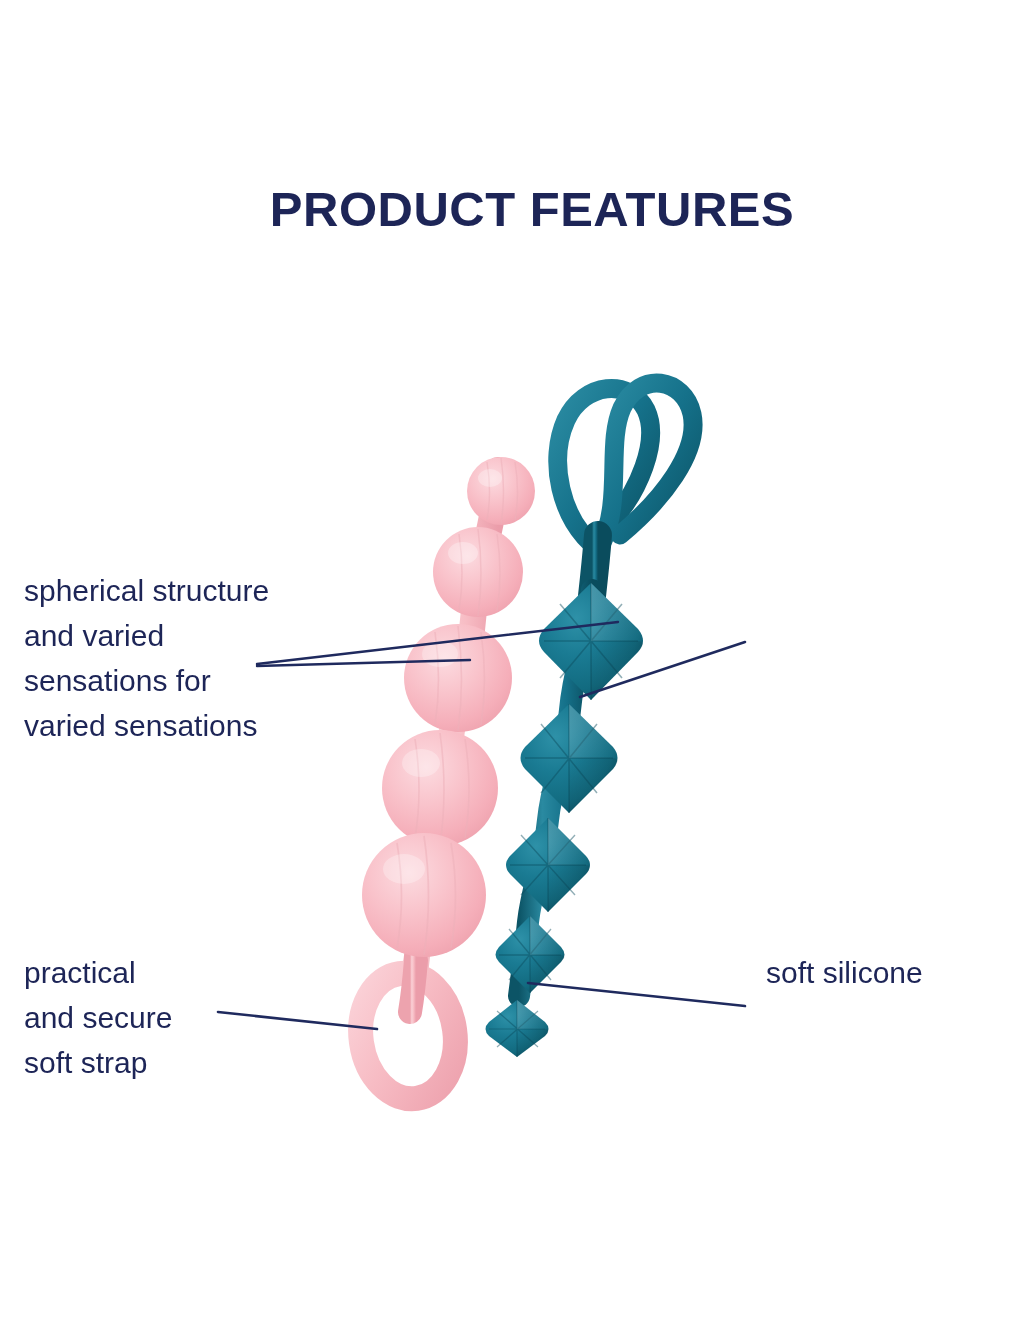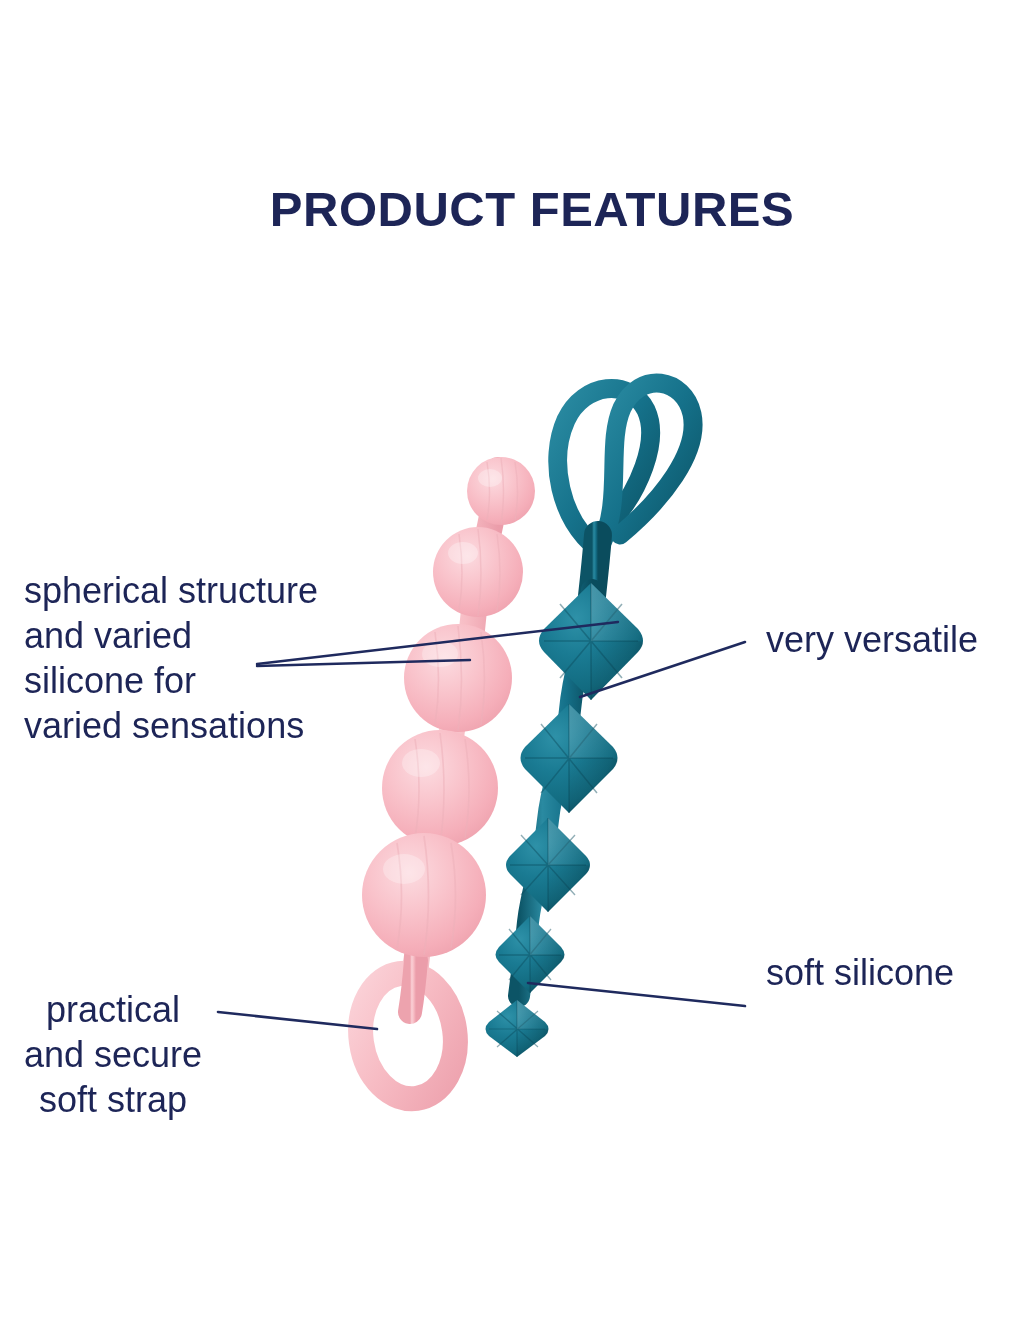--- a/index.html
+++ b/index.html
@@ -32,29 +32,29 @@
     color: #1d2557;
     white-space: nowrap;
     margin-left: 21px;
   }
 
   
   .callout {
     position: absolute;
     font-family: "Liberation Sans", sans-serif;
     font-weight: 400;
-    font-size: 36px;
+    font-size: 30px;
     line-height: 45px;
     color: #1d2557;
     white-space: nowrap;
   }
   .callout .ln { display: block; }
 
   #callout-spherical { left: 24px; top: 568px; text-align: left; }
-  #callout-wrist     { left: 24px; top: 987px; text-align: center; }
+  #callout-wrist     { left: 24px; top: 950px; text-align: left; }
   #callout-versatile { left: 766px; top: 617px; text-align: left; }
   #callout-silicone  { left: 766px; top: 950px; text-align: left; }
 
   
   #art {
     position: absolute;
     left: 0;
     top: 0;
     width: 1022px;
     height: 1322px;
@@ -225,31 +225,28 @@
 
       <line x1="745" y1="1006" x2="528" y2="983" stroke-width="2.6"></line>
 
       <line x1="218" y1="1012" x2="377" y2="1029" stroke-width="2.6"></line>
     </g>
   </svg>
 
   <div class="callout" id="callout-spherical">
     <span class="ln">spherical structure</span>
     <span class="ln">and varied</span>
-    <span class="ln">silicone for</span>
+    <span class="ln">sensations for</span>
     <span class="ln">varied sensations</span>
   </div>
 
   <div class="callout" id="callout-wrist">
     <span class="ln">practical</span>
     <span class="ln">and secure</span>
     <span class="ln">soft strap</span>
   </div>
 
-  <div class="callout" id="callout-versatile">
-    <span class="ln">very versatile</span>
-  </div>
 
   <div class="callout" id="callout-silicone">
     <span class="ln">soft silicone</span>
   </div>
 
 </div>
 
 </body></html>

